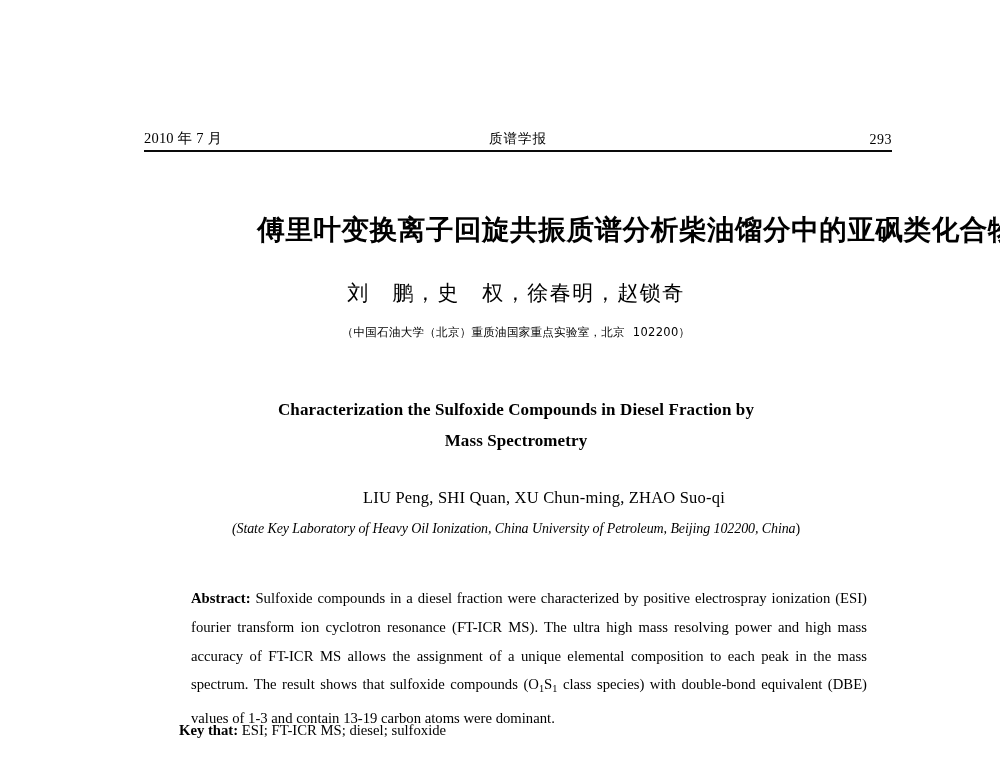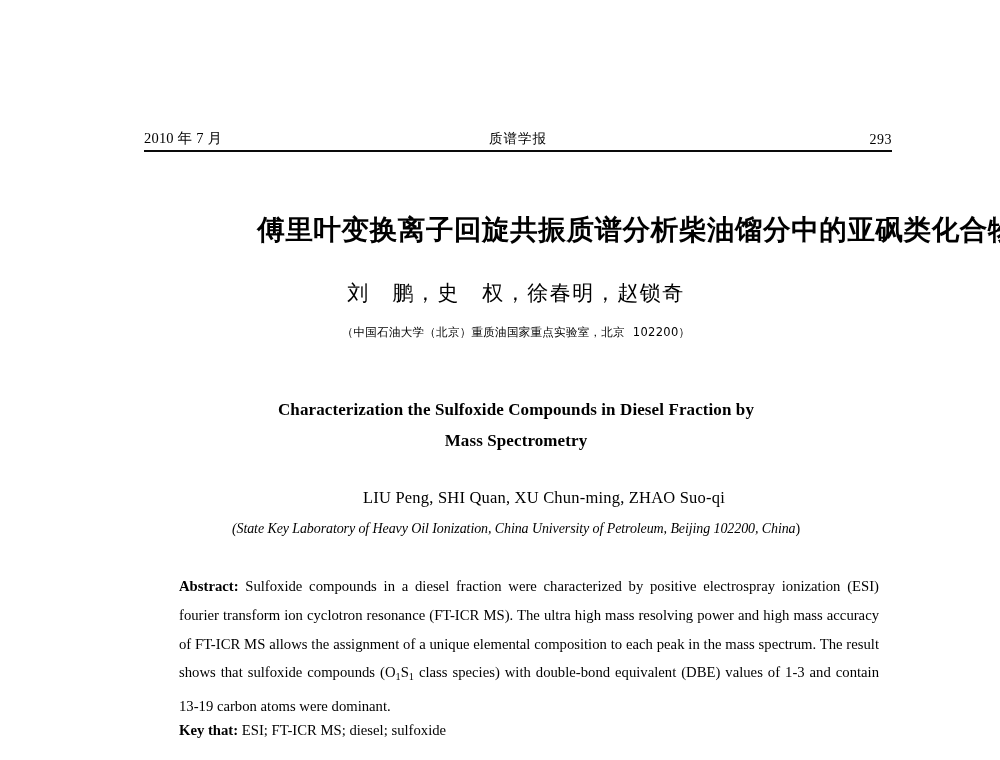--- a/index.html
+++ b/index.html
@@ -149,21 +149,21 @@
   .abstract {
     position: absolute;
     left: 163px;
     top: 572px;
     width: 700px;
     font-size: 14.7px;
     line-height: 28.8px;
     text-align: justify;
     text-justify: inter-word;
   }
-  .abstract p { margin: 0; }
+  .abstract p { margin: 12px; }
   .abstract .lbl { font-weight: 700; }
   .abstract sub {
     font-size: 0.7em;
     vertical-align: -0.25em;
   }
   .keywords {
     position: absolute;
     left: 163px;
     top: 716px;
     width: 700px;

